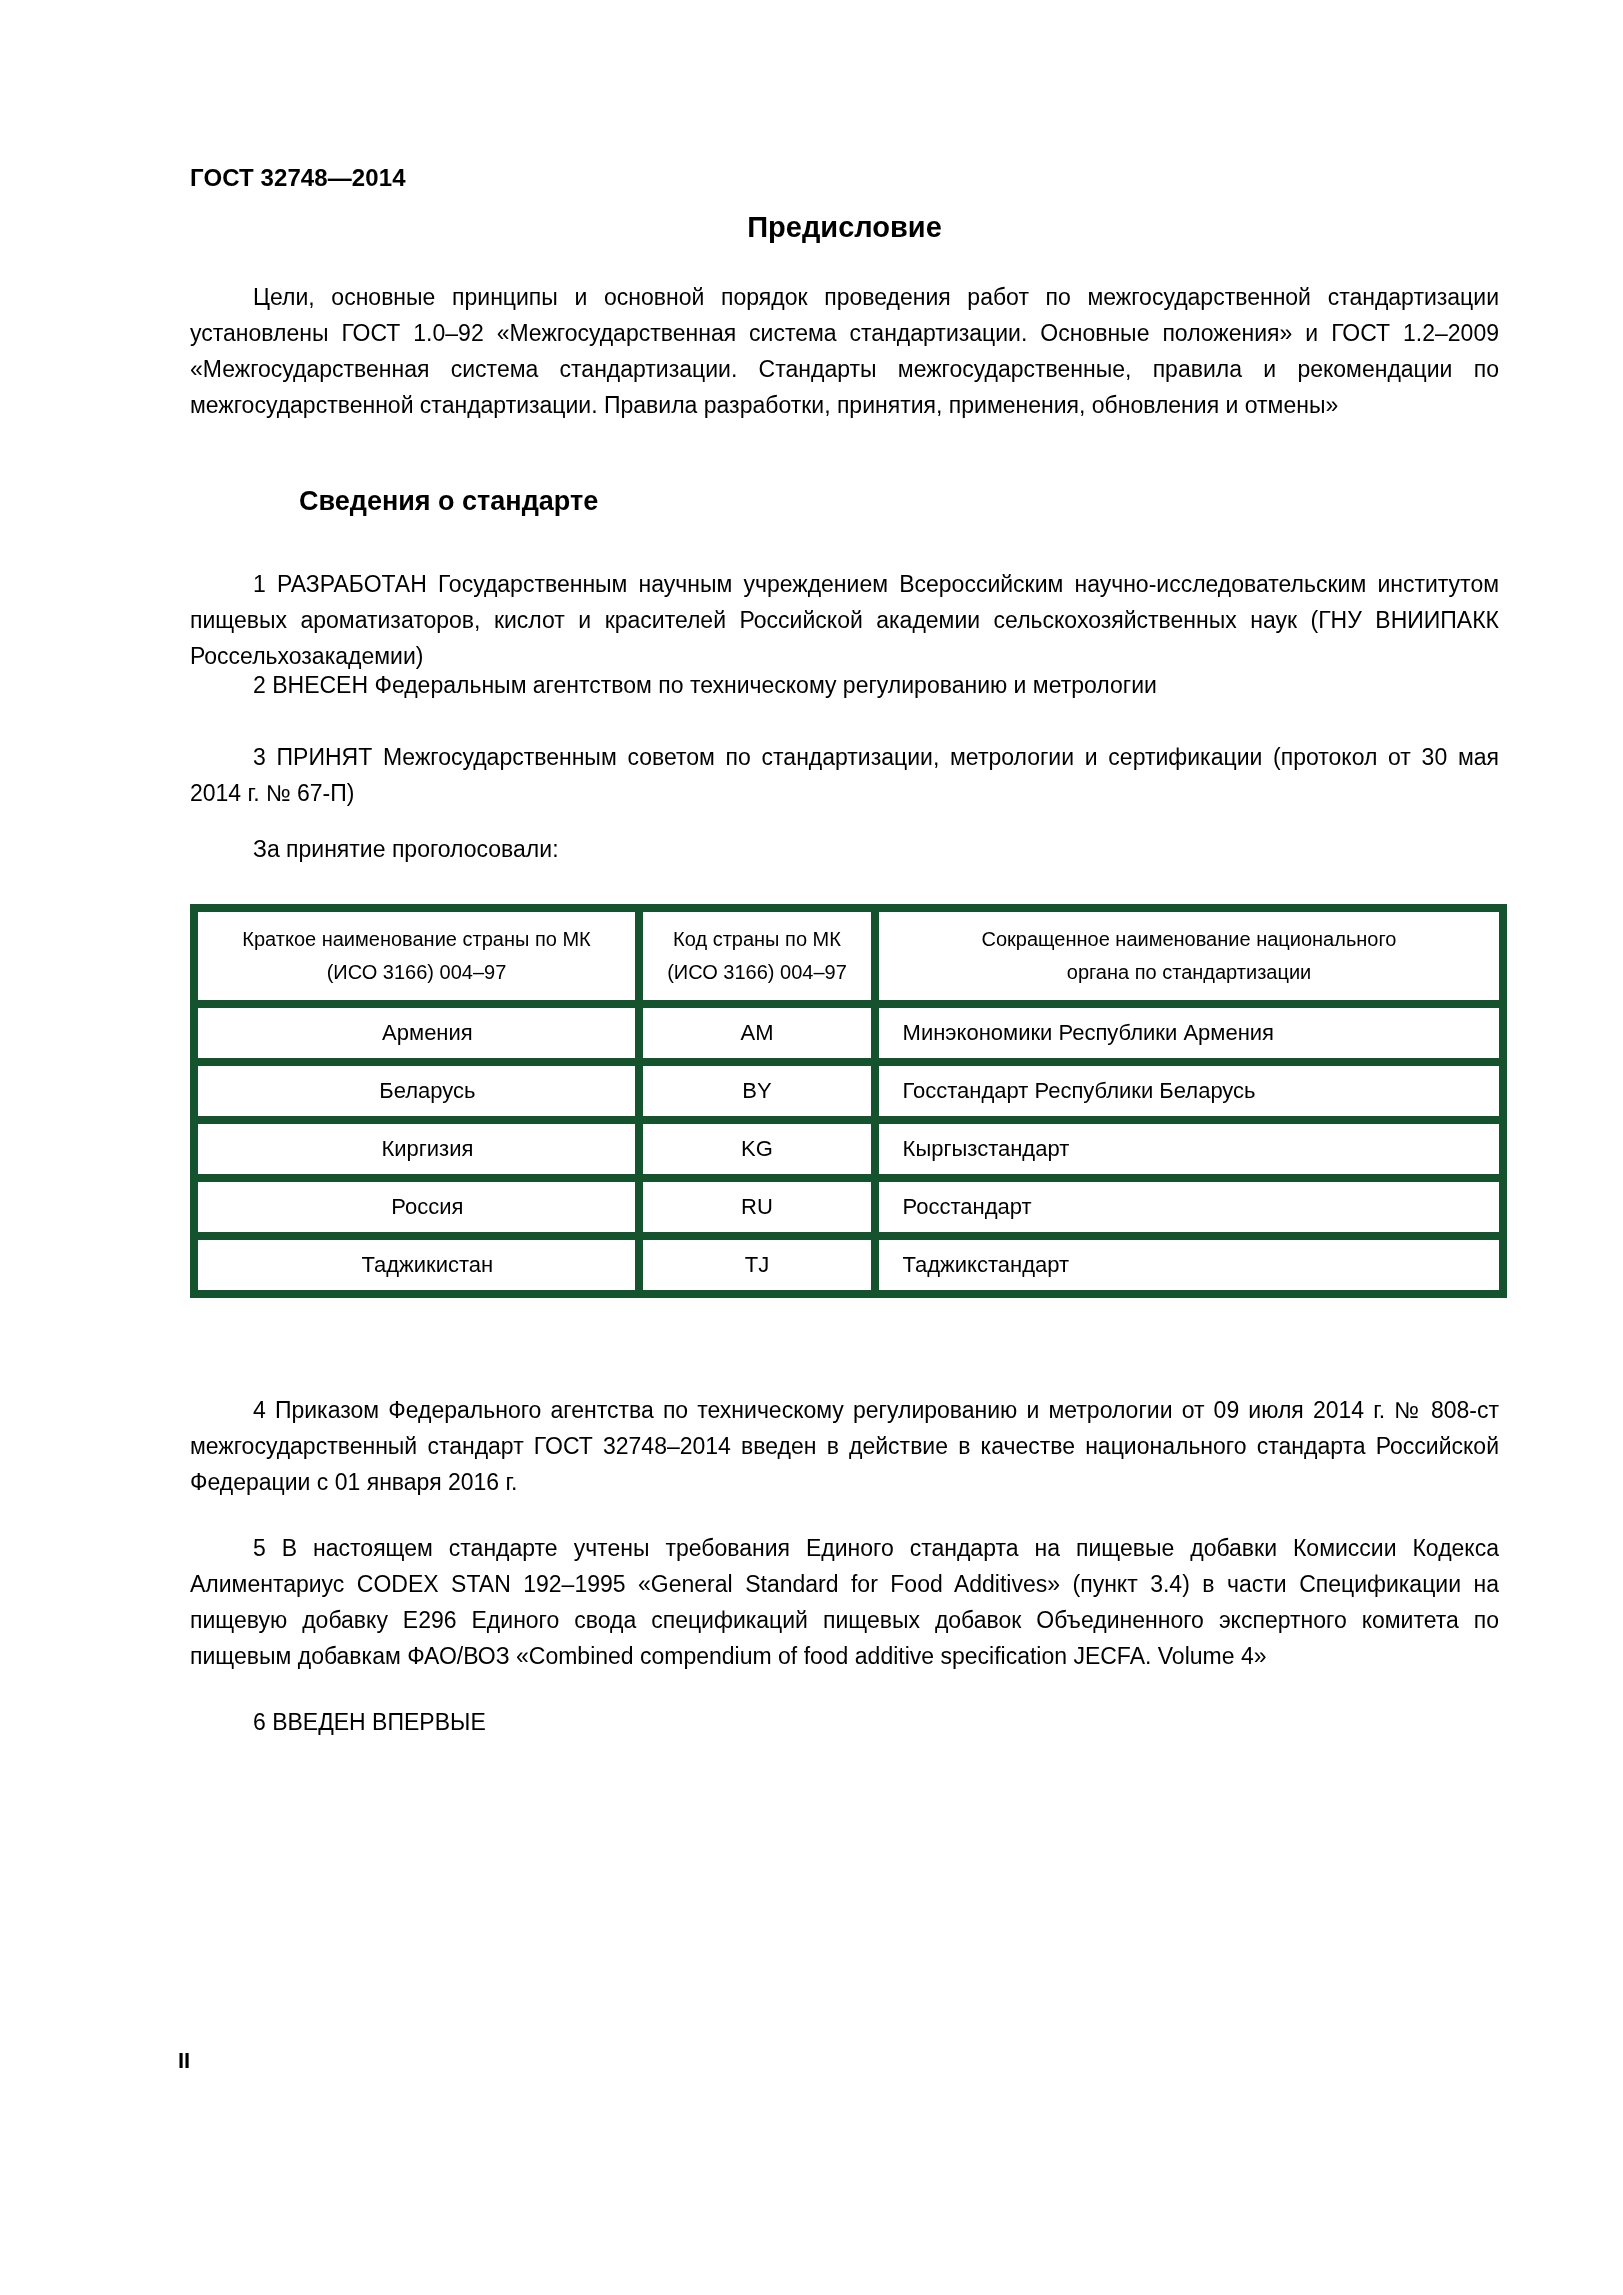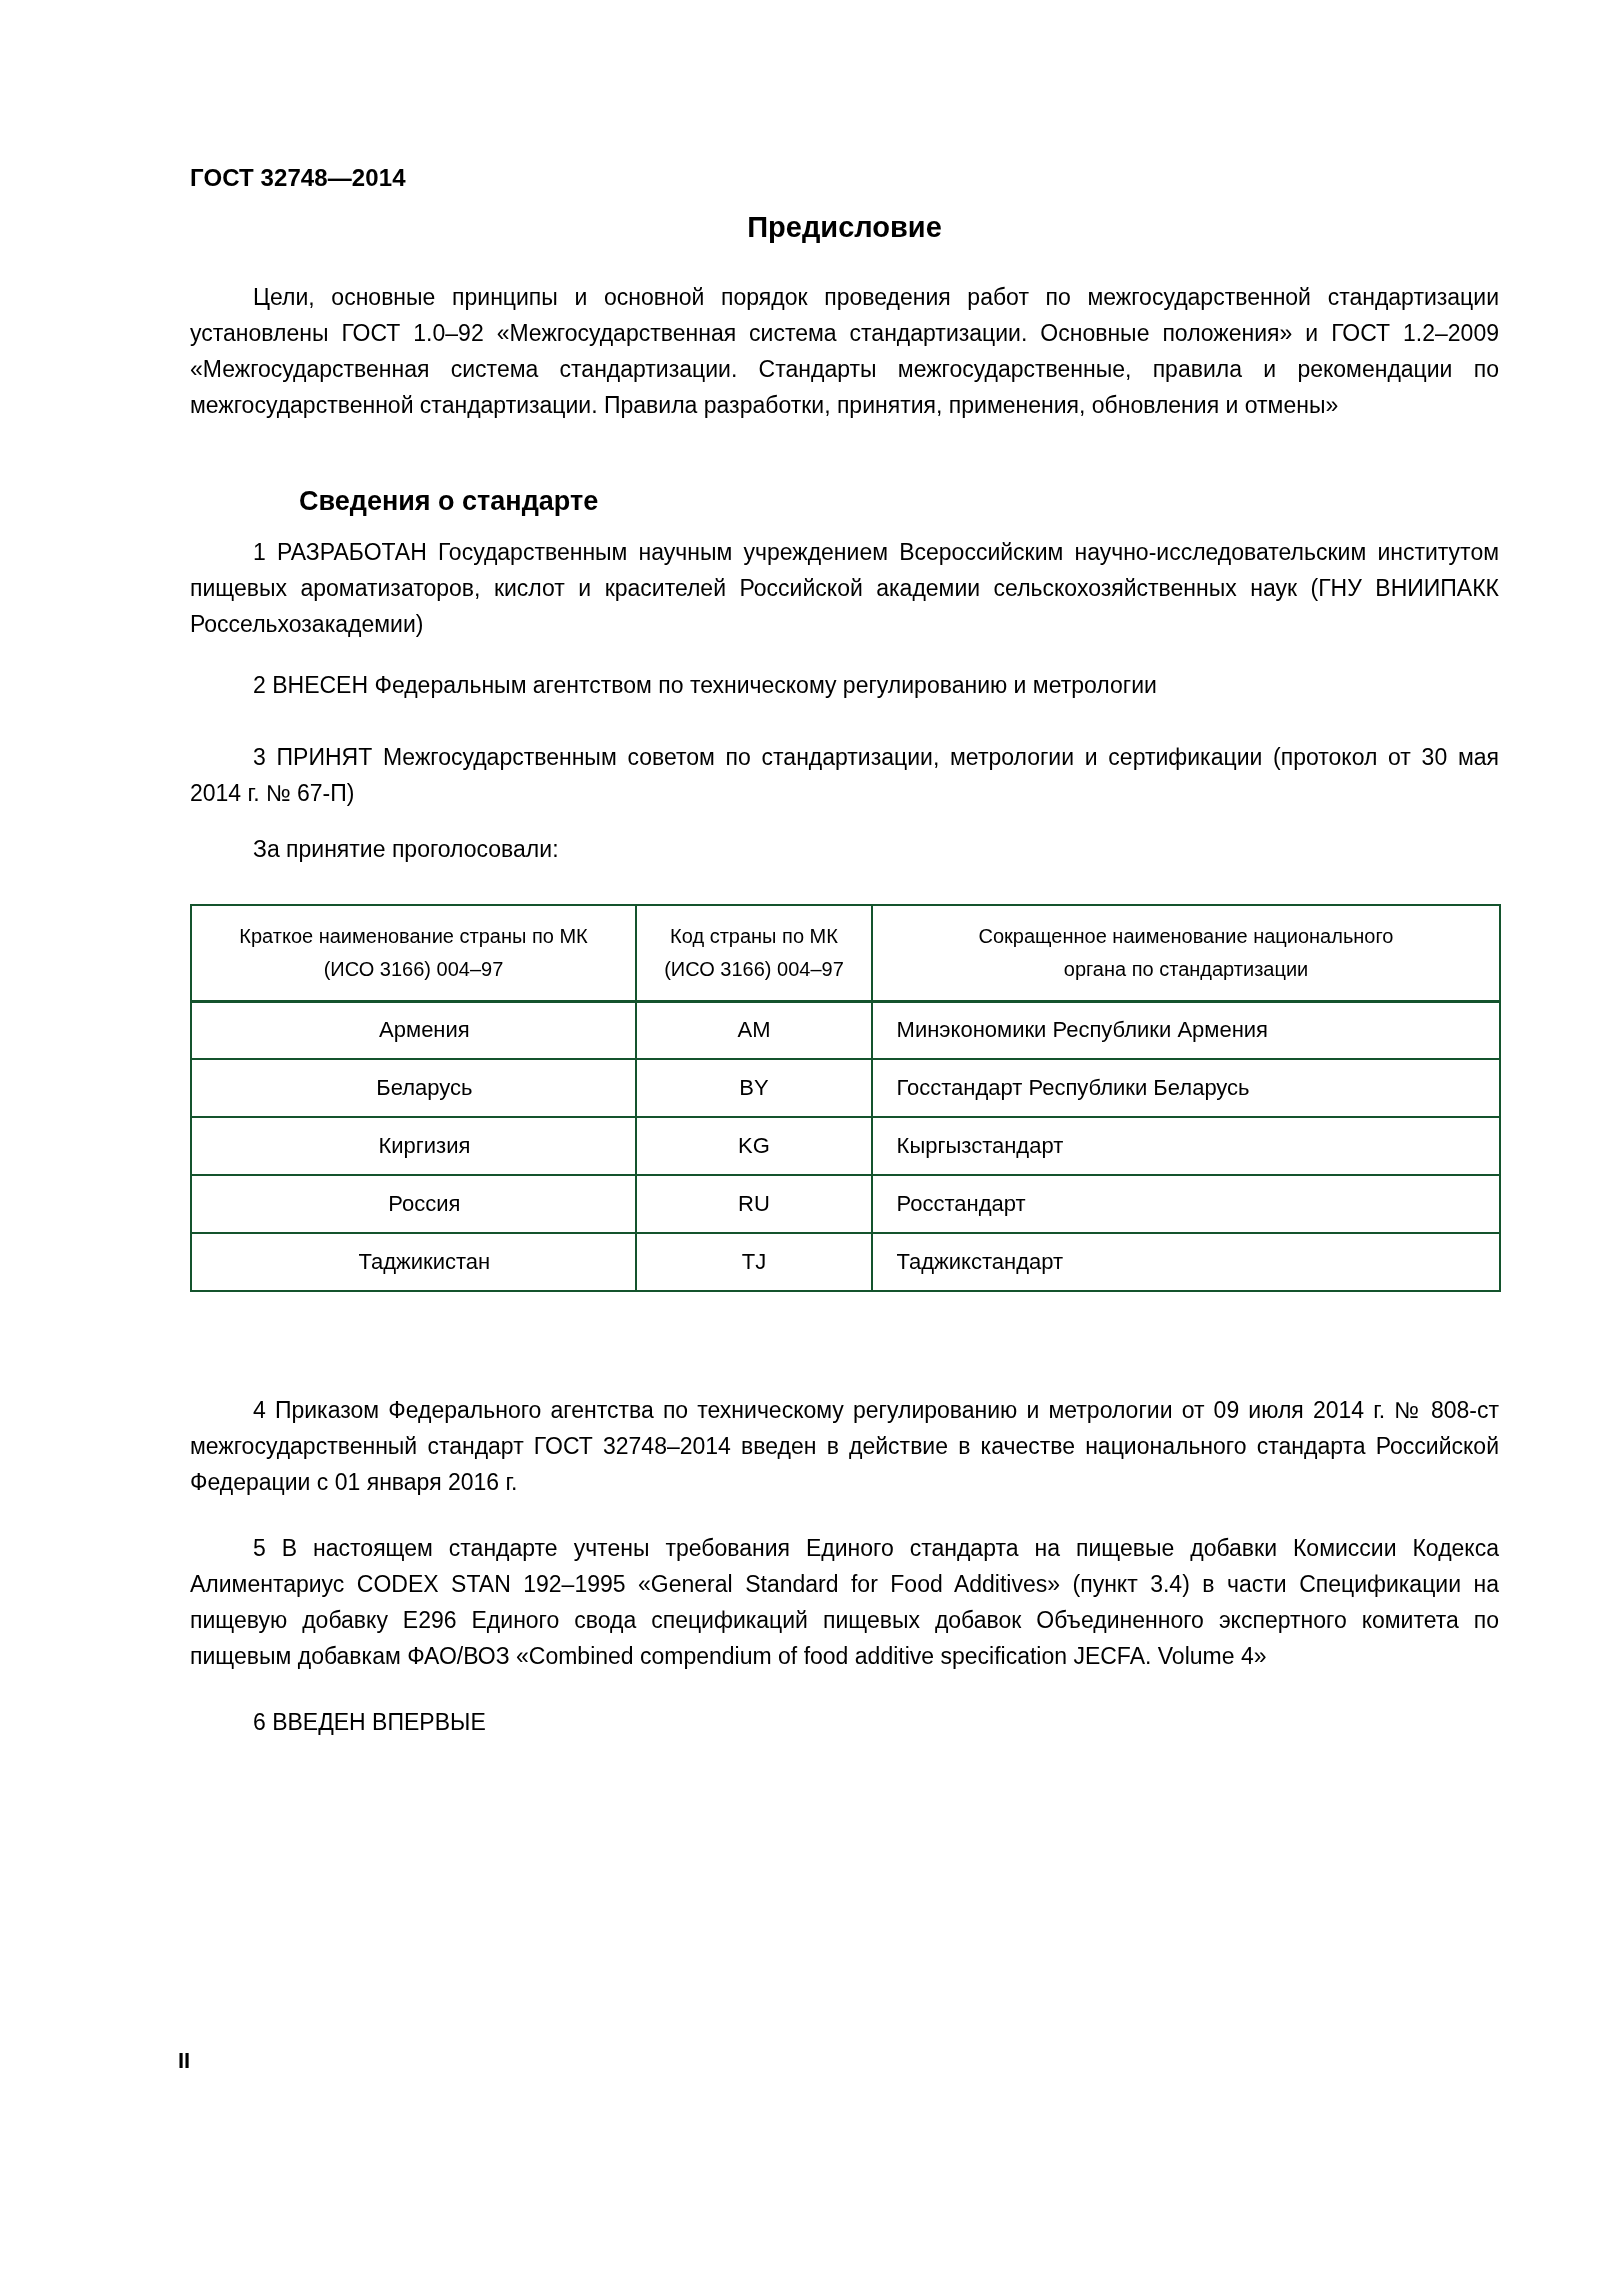--- a/index.html
+++ b/index.html
@@ -74,21 +74,21 @@
     width: 1309px;
     border-collapse: collapse;
     table-layout: fixed;
   }
   .vote-table col.c1 { width: 445px; }
   .vote-table col.c2 { width: 236px; }
   .vote-table col.c3 { width: 628px; }
 
   .vote-table th,
   .vote-table td {
-    border: 2px solid #14532d;
+    border: 8px solid #14532d;
     font-weight: normal;
     font-size: 20px;
     vertical-align: middle;
     box-sizing: border-box;
   }
   .vote-table thead th {
     height: 96px;
     text-align: center;
     line-height: 33px;
     padding: 3.9px 7.9px;
@@ -120,21 +120,21 @@
 <div class="page">
 
   <div class="running-header">ГОСТ 32748—2014</div>
 
   <div class="doc-title">Предисловие</div>
 
   <div class="para" style="top:279px;">Цели, основные принципы и основной порядок проведения работ по межгосударственной стан­дартизации установлены ГОСТ 1.0–92 «Межгосу­дарственная система стандартизации. Основные положения» и ГОСТ 1.2–2009 «Межгосударственная система стандартизации. Стандарты межгосу­дарствен­ные, правила и рекомендации по межгосударственной стандартизации. Правила разработ­ки, принятия, применения, обновления и отмены»</div>
 
   <div class="section-title">Сведения о стандарте</div>
 
-  <div class="para" style="top:534px;">1 РАЗРАБОТАН Государственным научным учреждением Всерос­сийским научно-исследовательским институтом пищевых ароматизаторов, кислот и красителей Российской академии сельскохозяйственных наук (ГНУ ВНИИПАКК Россельхозакадемии)</div>
+  <div class="para" style="top:566px;">1 РАЗРАБОТАН Государственным научным учреждением Всерос­сийским научно-исследовательским институтом пищевых ароматизаторов, кислот и красителей Российской академии сельскохозяйственных наук (ГНУ ВНИИПАКК Россельхозакадемии)</div>
 
   <div class="para flush" style="top:667px;">2 ВНЕСЕН Федеральным агентством по техническому регулированию и метрологии</div>
 
   <div class="para" style="top:739px;">3 ПРИНЯТ Межгосударственным советом по стандартизации, метрологии и сертификации (про­токол от 30 мая 2014 г. № 67-П)</div>
 
   <div class="para flush" style="top:831px;">За принятие проголосовали:</div>
 
   <table class="vote-table">
     <colgroup>
       <col class="c1">

